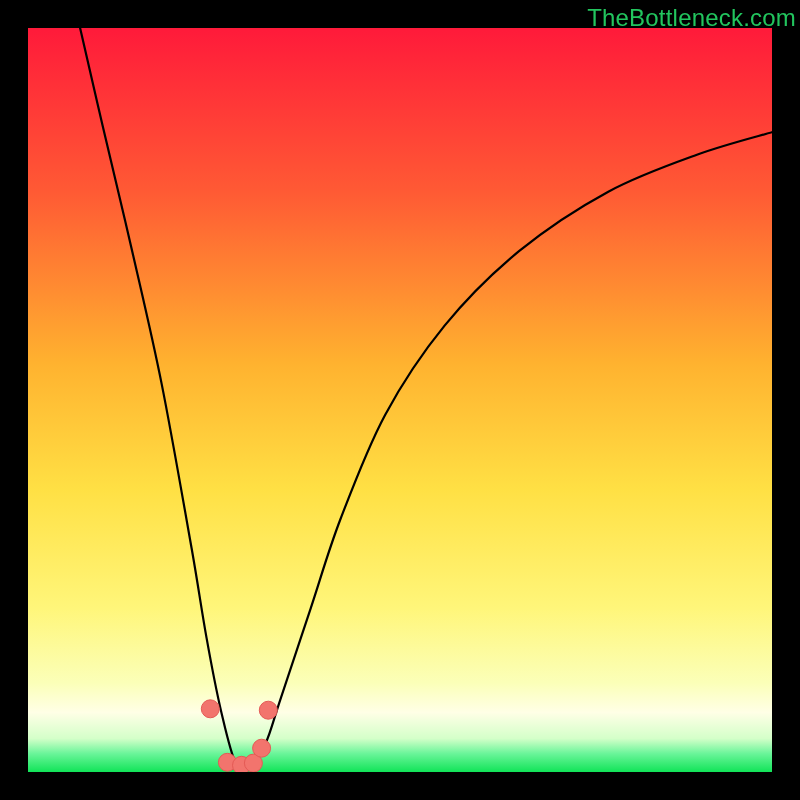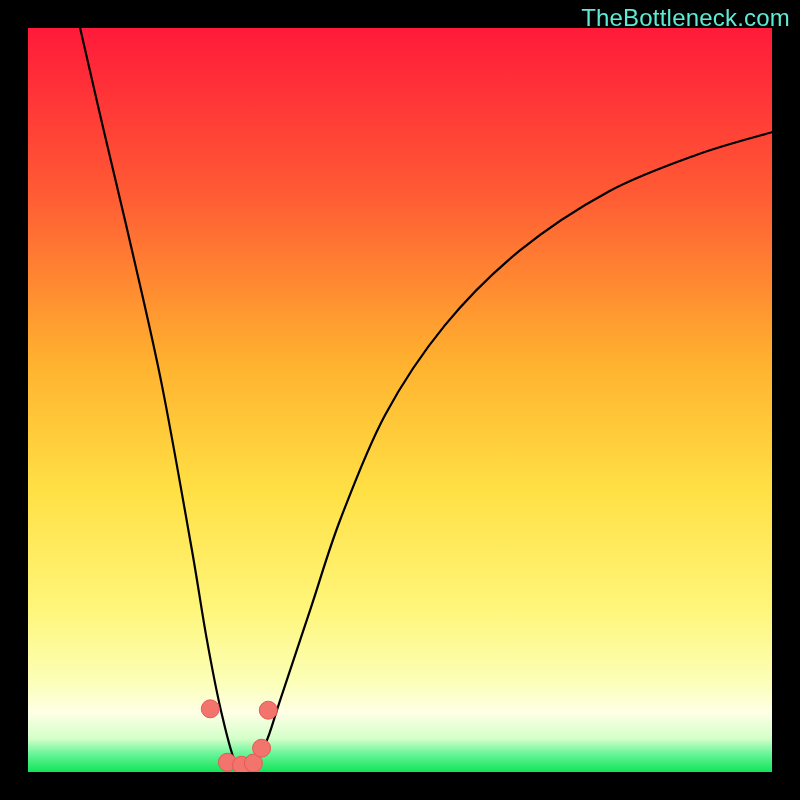--- a/index.html
+++ b/index.html
@@ -36,24 +36,24 @@
   .points-layer {
     position: absolute;
     left: 0;
     top: 0;
     width: 744px;
     height: 744px;
   }
   .watermark {
     position: absolute;
     top: 4px;
-    right: 10px;
+    right: 4px;
     font-size: 24px;
     font-weight: 500;
-    color: #5eead4;
+    color: #22c55e;
     letter-spacing: 0.2px;
   }
 </style>
 </head>
 <body>
 
 <div class="watermark">TheBottleneck.com</div>
 
 <div class="frame">
 

